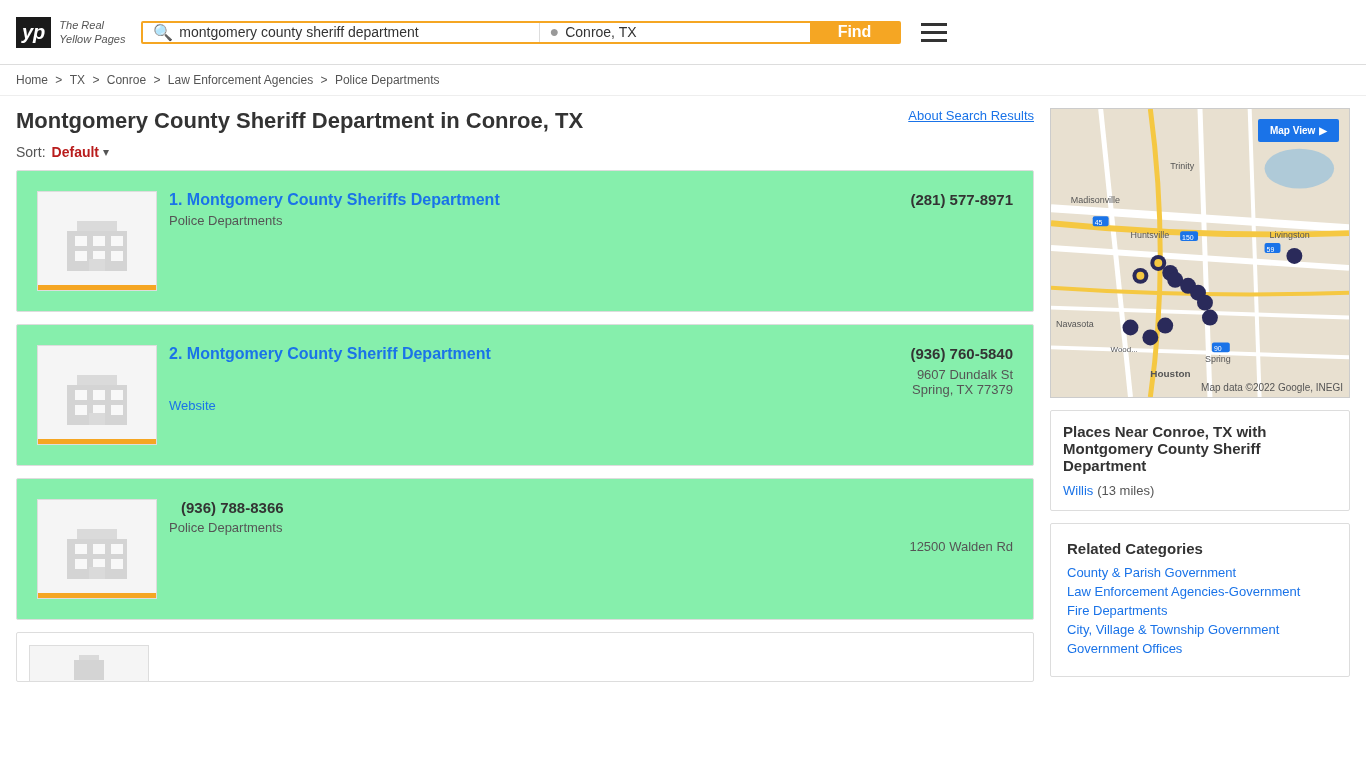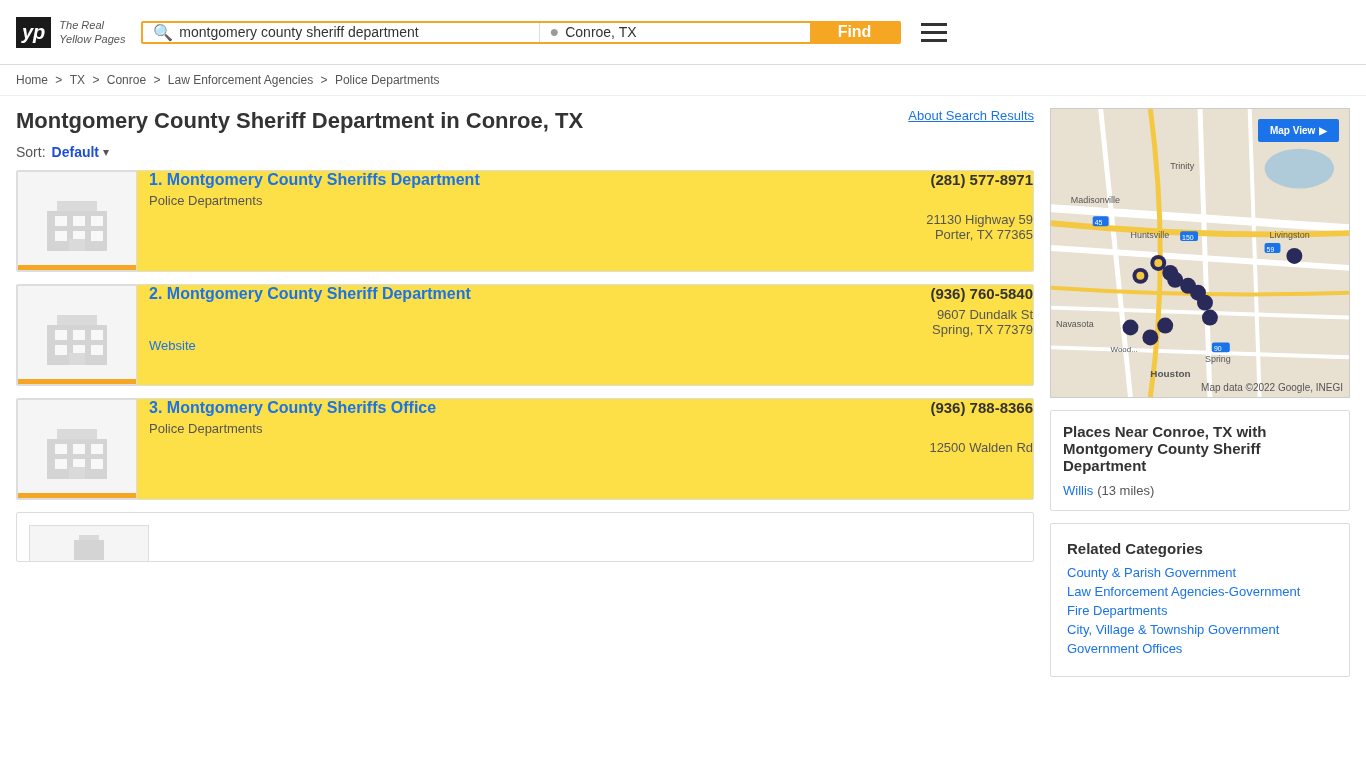--- a/index.html
+++ b/index.html
@@ -155,34 +155,34 @@
       display: flex;
       justify-content: flex-start;
       align-items: center;
       margin-bottom: 10px;
       font-size: 14px;
       color: #555;
     }
     .sort-label { margin-right: 6px; }
     .sort-value {
       font-weight: bold;
-      color: #1d4ed8;
+      color: #b91c1c;
       cursor: pointer;
     }
     .sort-chevron { margin-left: 4px; font-size: 12px; }
 
     
     .result-card {
       border: 1px solid #ddd;
       border-radius: 2px;
       margin-bottom: 12px;
-      padding: 0;
+      padding: 20px;
       display: flex;
       gap: 12px;
-      background: #fde047;
+      background: #86efac;
     }
     .card-thumbnail {
       width: 120px;
       flex-shrink: 0;
       display: flex;
       align-items: center;
       justify-content: center;
       background: #f5f5f5;
       border: 1px solid #ddd;
       min-height: 100px;
@@ -402,24 +402,20 @@
       </div>
       <div class="card-info">
         <div class="card-title-row">
           <a href="#" class="card-name">
             <span>1.</span>
             <span>Montgomery County Sheriffs Department</span>
           </a>
           <div class="card-phone">(281) 577-8971</div>
         </div>
         <div class="card-category">Police Departments</div>
-        <div class="card-address">
-          <div>21130 Highway 59</div>
-          <div>Porter, TX 77365</div>
-        </div>
       </div>
     </div>
 
     <div class="result-card">
       <div class="card-thumbnail">
         <svg class="building-icon-svg" width="80" height="80" viewBox="0 0 80 80">
           <rect x="10" y="30" width="60" height="40" fill="#999"></rect>
           <rect x="20" y="20" width="40" height="10" fill="#aaa"></rect>
           <rect x="18" y="35" width="12" height="10" fill="#fff"></rect>
           <rect x="36" y="35" width="12" height="10" fill="#fff"></rect>
@@ -457,24 +453,20 @@
           <rect x="54" y="35" width="12" height="10" fill="#fff"></rect>
           <rect x="18" y="50" width="12" height="10" fill="#fff"></rect>
           <rect x="36" y="50" width="12" height="10" fill="#fff"></rect>
           <rect x="54" y="50" width="12" height="10" fill="#fff"></rect>
           <rect x="32" y="58" width="16" height="12" fill="#aaa"></rect>
         </svg>
         <div class="yellow-bar"></div>
       </div>
       <div class="card-info">
         <div class="card-title-row">
-          <a href="#" class="card-name">
-            <span>3.</span>
-            <span>Montgomery County Sheriffs Office</span>
-          </a>
           <div class="card-phone">(936) 788-8366</div>
         </div>
         <div class="card-category">Police Departments</div>
         <div class="card-address">
           <div>12500 Walden Rd</div>
         </div>
       </div>
     </div>
 
     <div class="result-card-partial">

